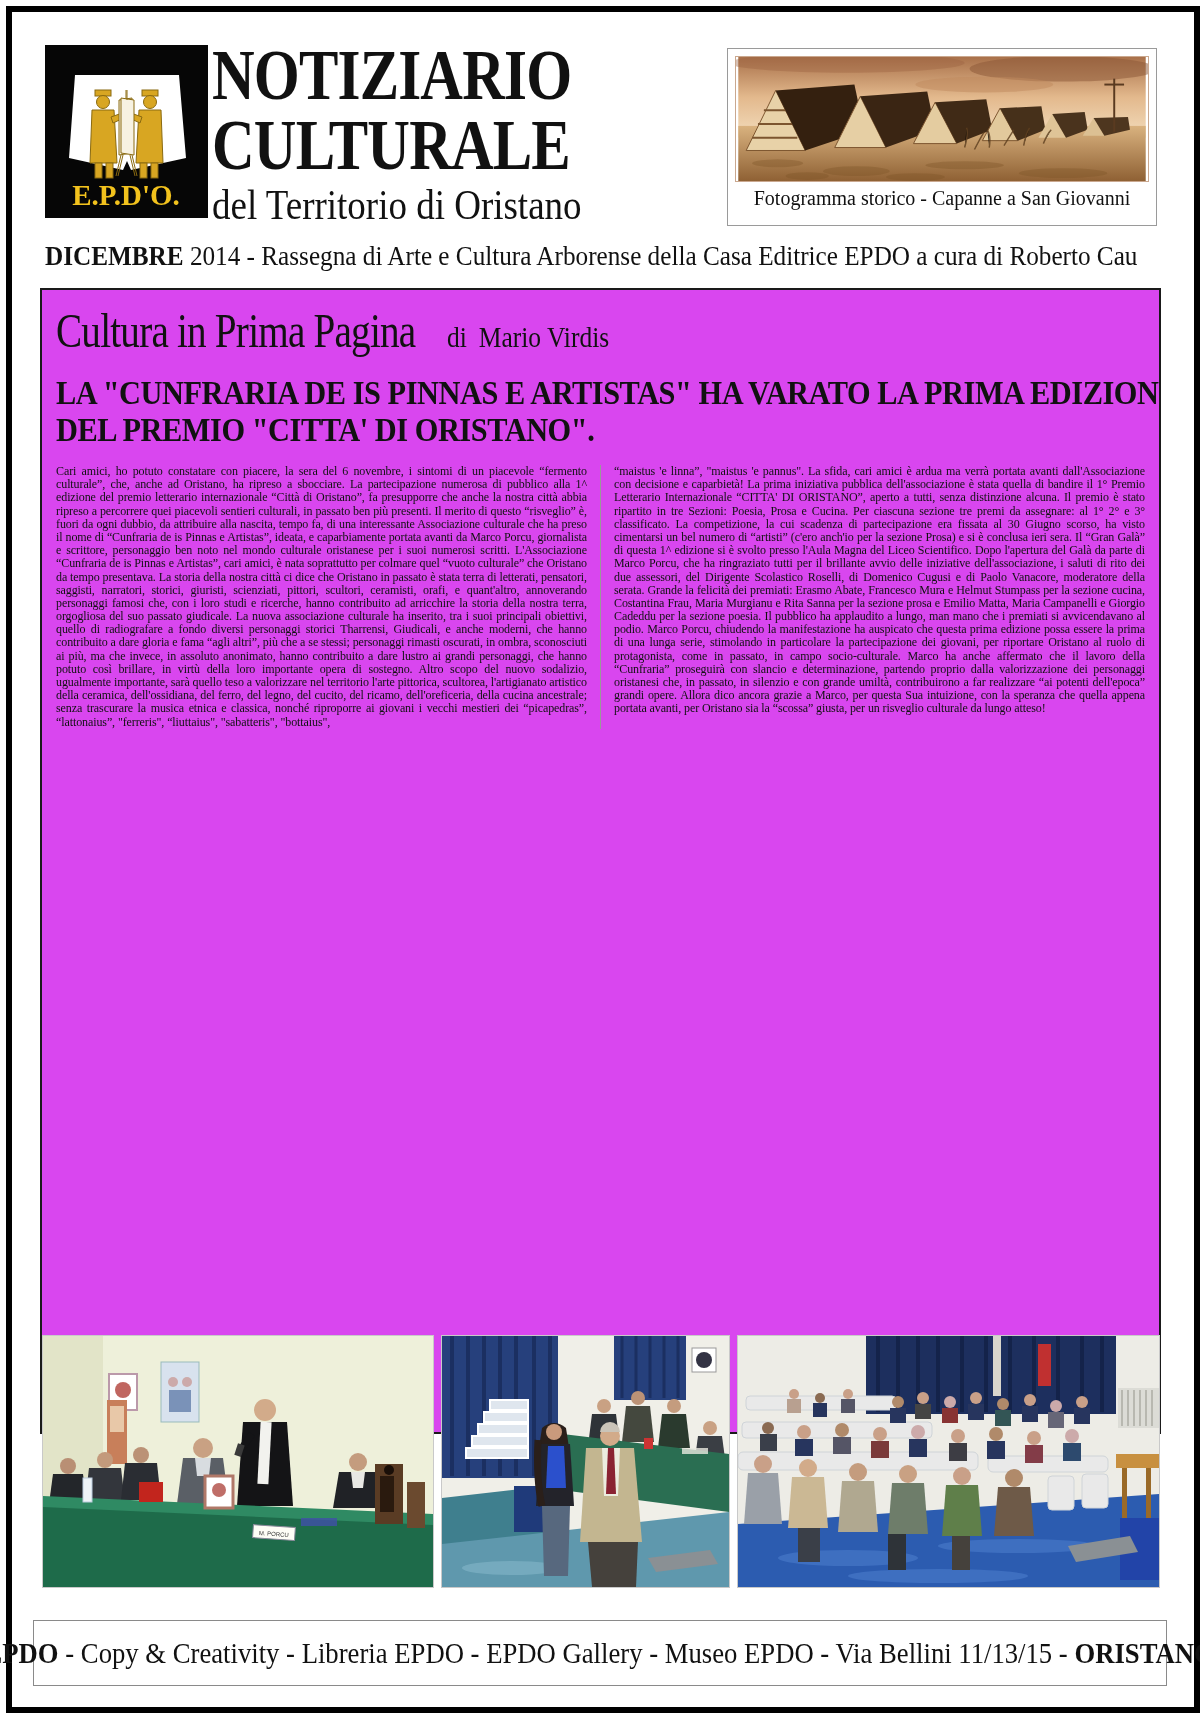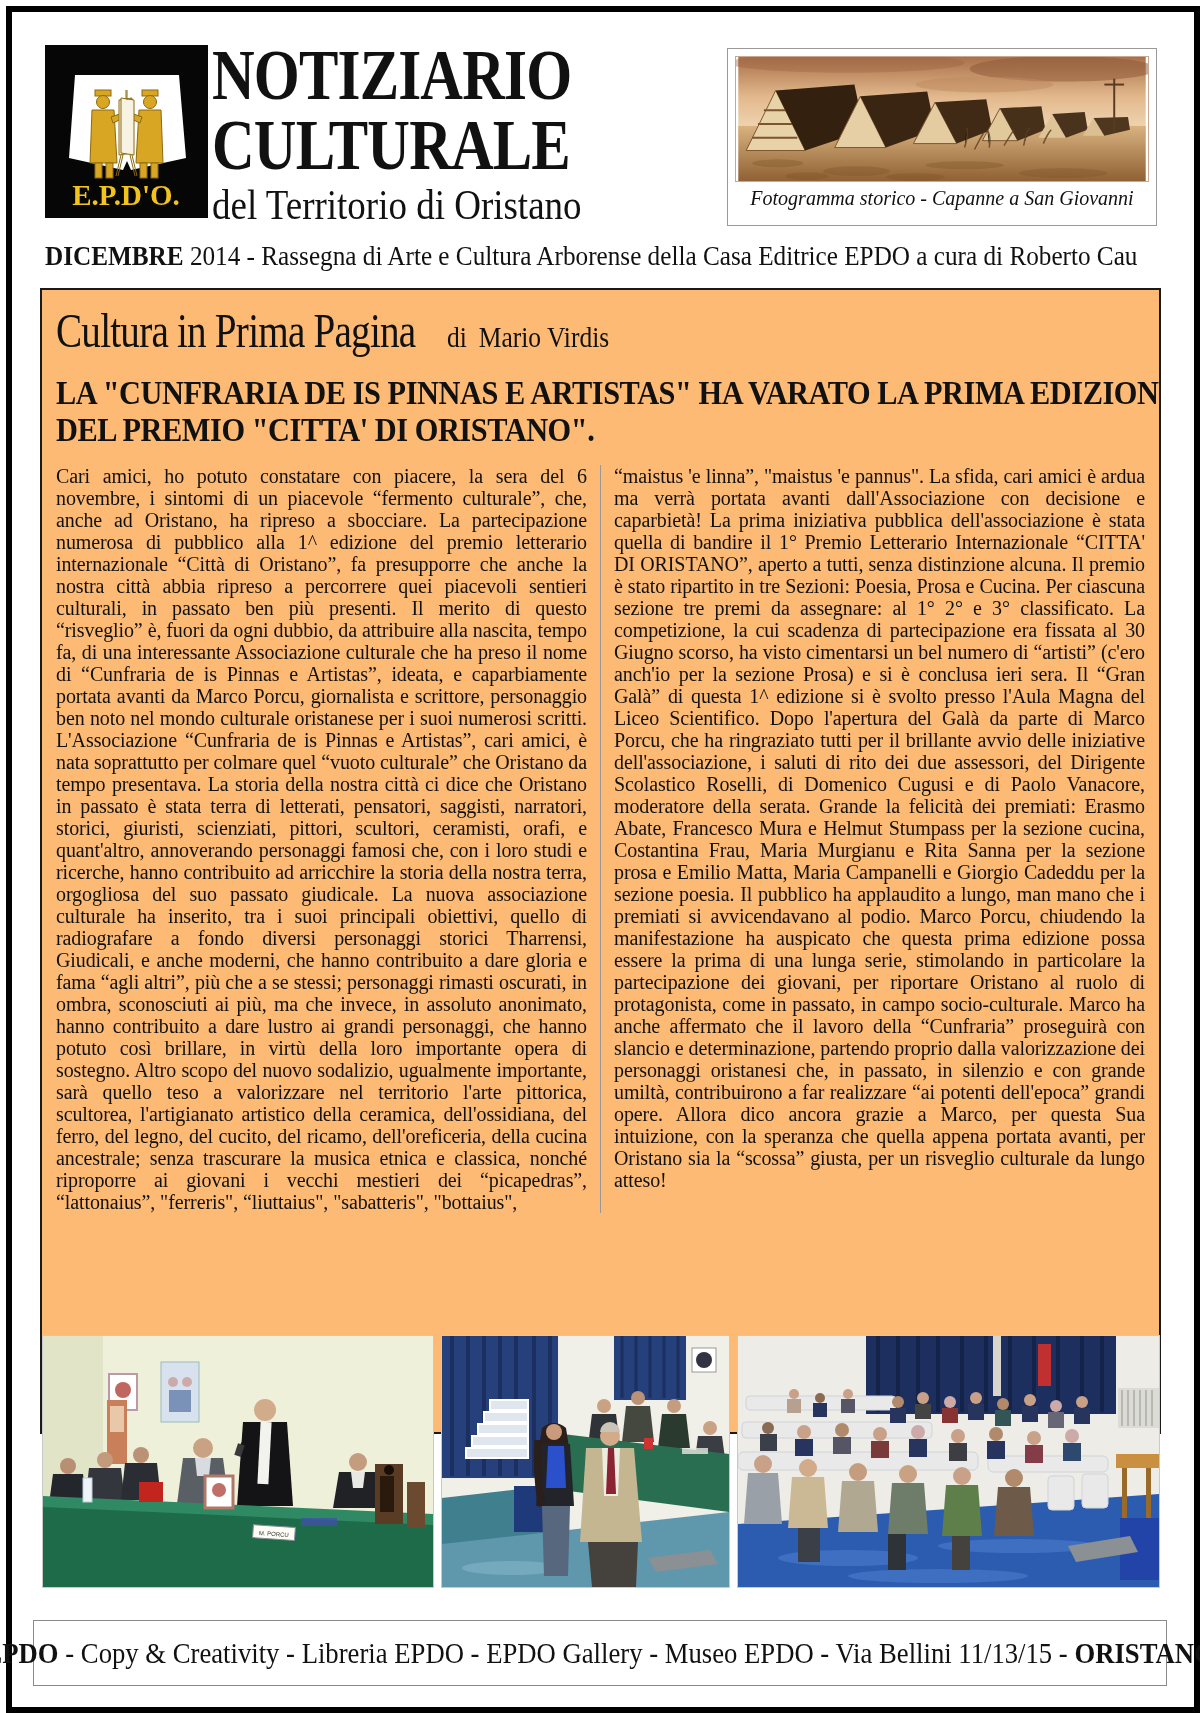--- a/index.html
+++ b/index.html
@@ -6,33 +6,33 @@
   body{width:1200px;height:1713px;position:relative;font-family:"Liberation Serif",serif;color:#111;overflow:hidden;}
   .abs{position:absolute;}
   .page-frame{left:6px;top:6px;width:1182px;height:1695px;border:6px solid #000;pointer-events:none;}
   
   .logo-box{left:45px;top:45px;width:163px;height:155px;}
   .title-block{left:212px;top:40px;width:470px;}
   .mast-line{font-weight:bold;font-size:72px;line-height:70px;transform:scaleX(.82);transform-origin:0 50%;white-space:nowrap;letter-spacing:-1px;}
   .mast-sub{font-size:43px;line-height:46px;transform:scaleX(.86);transform-origin:0 50%;white-space:nowrap;margin-top:2px;}
   .photo-box{left:727px;top:48px;width:430px;height:178px;border:1px solid #9a9a9a;background:#fff;box-sizing:border-box;padding:7px 7px 0 7px;}
   .photo-box svg{display:block;border:1px solid #caa88f;box-sizing:border-box;}
-  .photo-caption{font-style:italic;font-size:20px;text-align:center;margin-top:5px;white-space:nowrap;}
+  .photo-caption{font-size:20px;text-align:center;margin-top:5px;white-space:nowrap;}
   
   .dateline{left:45px;top:240px;width:1130px;font-size:28px;white-space:nowrap;transform:scaleX(.9);transform-origin:0 50%;}
   .dateline b{font-weight:bold;}
   
-  .article-box{left:40px;top:288px;width:1121px;height:1146px;border:2px solid #1a1a1a;box-sizing:border-box;padding:10px 14px 0 14px;overflow:hidden;background:#fdba74;}
+  .article-box{left:40px;top:288px;width:1121px;height:1146px;border:2px solid #1a1a1a;box-sizing:border-box;padding:10px 14px 0 14px;overflow:hidden;background:#d946ef;}
   .article-titlerow{white-space:nowrap;margin-top:2px;}
   .article-title{display:inline-block;font-size:49px;transform:scaleX(.8);transform-origin:0 80%;letter-spacing:-1px;}
   .article-byline{display:inline-block;font-size:30px;transform:scaleX(.85);transform-origin:0 80%;margin-left:-62px;}
   .article-byline .by-prefix{margin-right:14px;}
   .headline{margin-top:16px;font-weight:bold;font-size:33px;line-height:37px;transform:scaleX(.92);transform-origin:0 0;white-space:nowrap;letter-spacing:-.5px;}
   .bodycols{display:flex;margin-top:16px;}
-  .col{width:50%;font-size:20px;line-height:1.1;text-align:justify;letter-spacing:-.1px;}
+  .col{width:50%;font-size:12px;line-height:1.1;text-align:justify;letter-spacing:-.1px;}
   .col-left{padding-right:13px;border-right:1px solid #999;}
   .col-right{padding-left:13px;}
   
   .strip{left:42px;top:1335px;width:1120px;display:flex;gap:7px;}
   .strip svg{display:block;border:1px solid #c9c9c9;box-sizing:content-box;}
   
   .footer-box{left:33px;top:1620px;width:1134px;height:66px;border:1px solid #8a8a8a;display:flex;align-items:center;justify-content:center;box-sizing:border-box;}
   .footer-line{font-size:29px;white-space:nowrap;transform:scaleX(.92);}
   .footer-line b{font-weight:bold;}
 </style>

